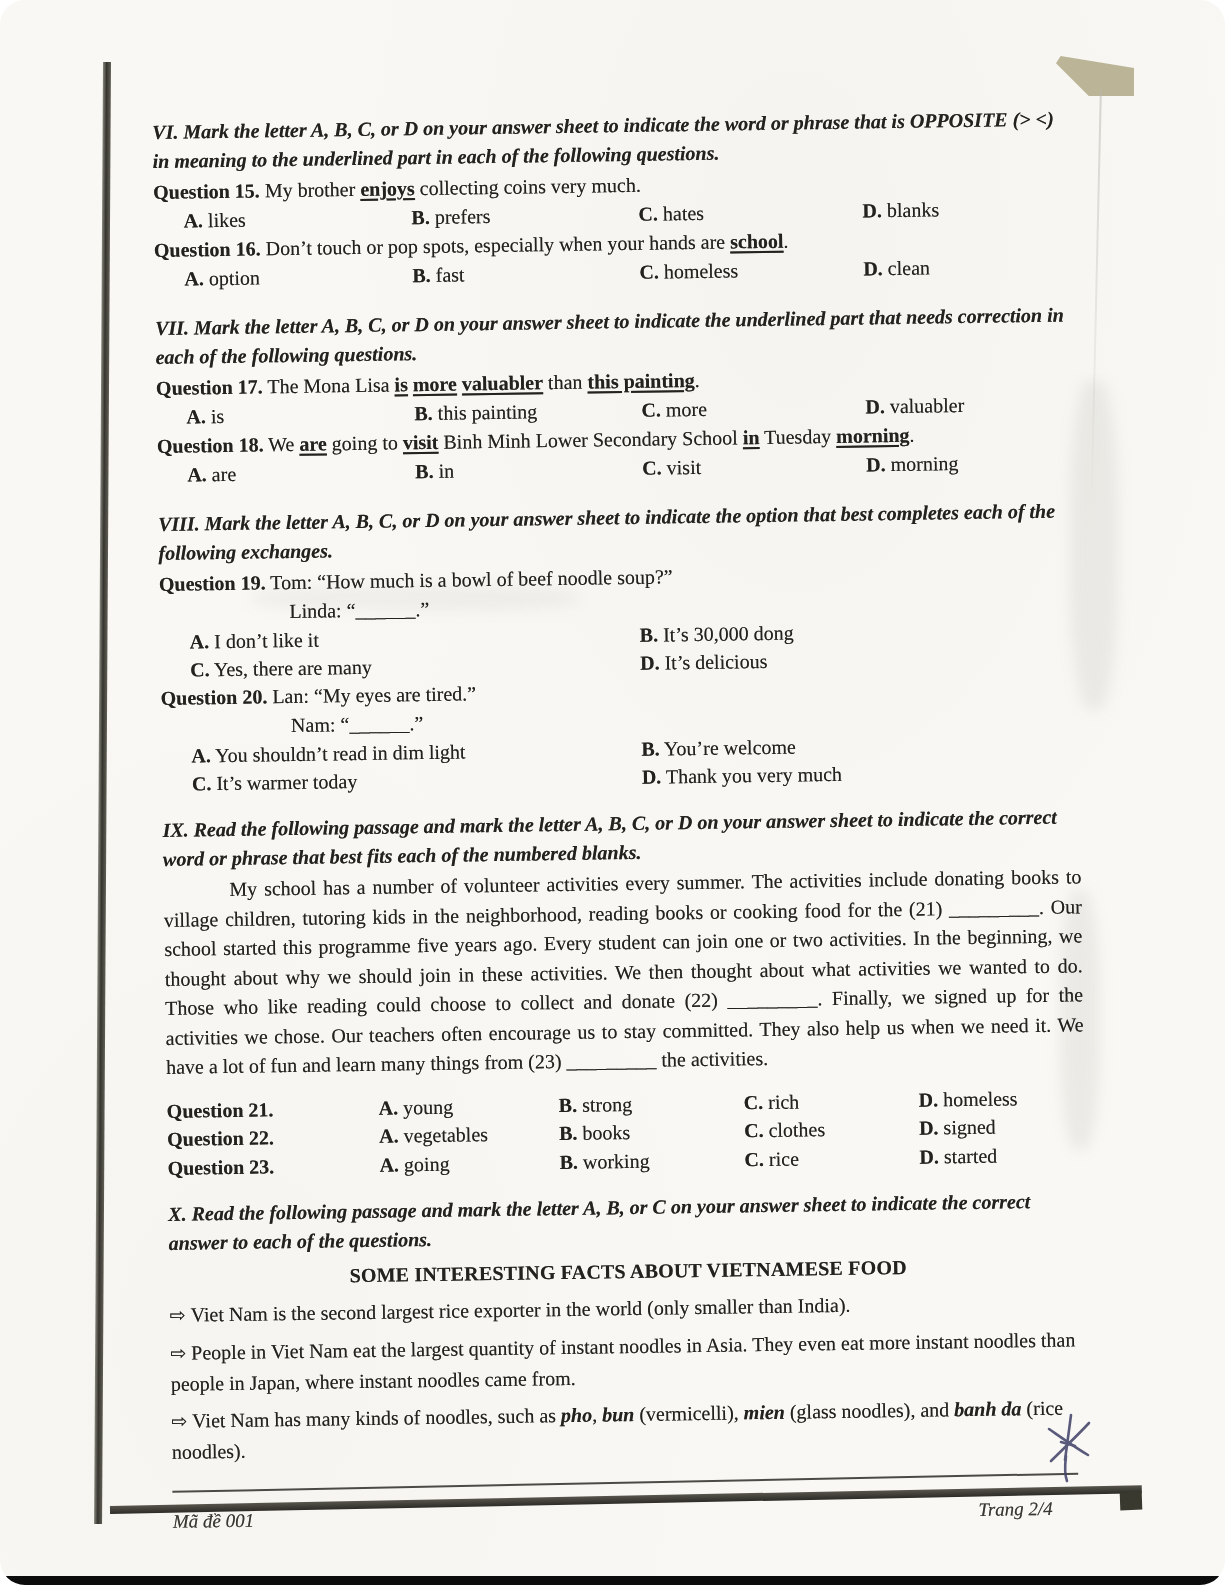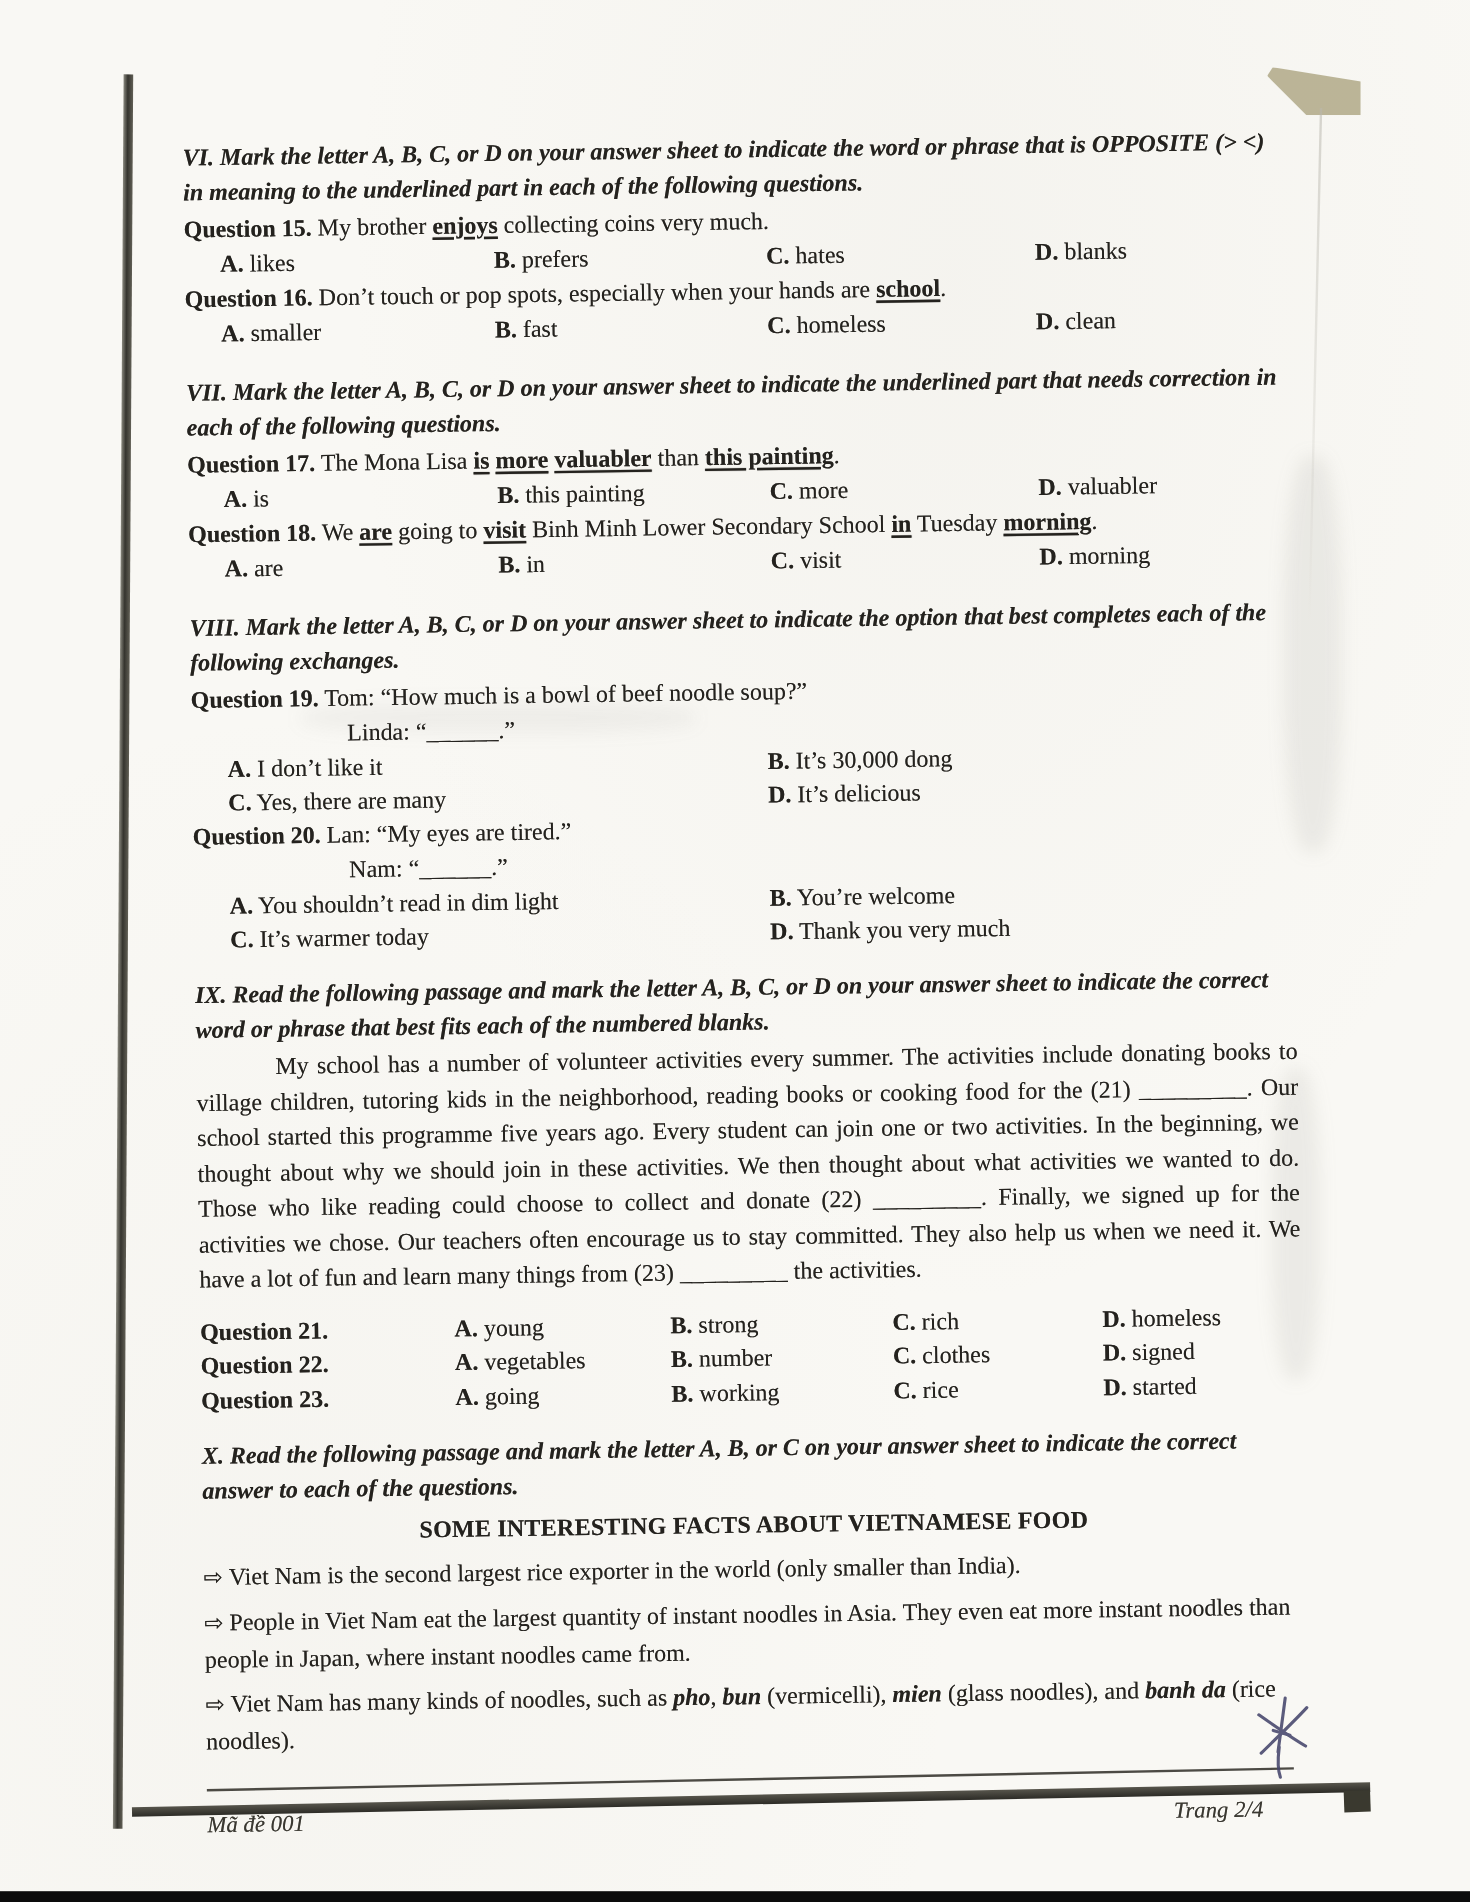--- a/index.html
+++ b/index.html
@@ -6,20 +6,21 @@
   body{
     width:1225px;height:1585px;position:relative;background:#ffffff;
     font-family:"Liberation Serif", serif;color:#24221e;overflow:hidden;
   }
   .scan{
     position:absolute;inset:0;overflow:hidden;
     background:
       radial-gradient(ellipse at 65% 15%, rgba(205,202,192,.10), transparent 45%),
       radial-gradient(ellipse at 20% 85%, rgba(205,202,192,.08), transparent 40%),
       #f9f8f4;
+    border-radius: 25px;
   }
   
   .edge-left{
     position:absolute;left:103px;top:62px;width:8px;height:1462px;
     background:linear-gradient(to right,#8a897f,#35342e 45%,#615f55);
     transform:rotate(0.35deg);transform-origin:top center;
   }
   .corner-wedge{
     position:absolute;left:1056px;top:56px;width:78px;height:40px;
     background:#b4ad8d;
@@ -97,21 +98,21 @@
       <div><span class="optk">A.</span> <span>likes</span></div>
       <div><span class="optk">B.</span> <span>prefers</span></div>
       <div><span class="optk">C.</span> <span>hates</span></div>
       <div><span class="optk">D.</span> <span>blanks</span></div>
     </div>
     <div>
       <span class="qlabel">Question 16.</span>
       <span><span>Don’t touch or pop spots, especially when your hands are </span><span class="b u">school</span><span>.</span></span>
     </div>
     <div class="opt4">
-      <div><span class="optk">A.</span> <span>smaller</span></div>
+      <div><span class="optk">A.</span> <span>option</span></div>
       <div><span class="optk">B.</span> <span>fast</span></div>
       <div><span class="optk">C.</span> <span>homeless</span></div>
       <div><span class="optk">D.</span> <span>clean</span></div>
     </div>
 
     <div class="sec gap20">VII. Mark the letter A, B, C, or D on your answer sheet to indicate the underlined part that needs correction in each of the following questions.</div>
     <div>
       <span class="qlabel">Question 17.</span>
       <span><span>The Mona Lisa </span><span class="b u">is</span><span> </span><span class="b u">more</span><span> </span><span class="b u">valuabler</span><span> than </span><span class="b u">this painting</span><span>.</span></span>
     </div>
@@ -165,21 +166,21 @@
     <div class="fillrow gap14">
       <div class="qlabel">Question 21.</div>
       <div><span class="optk">A.</span> <span>young</span></div>
       <div><span class="optk">B.</span> <span>strong</span></div>
       <div><span class="optk">C.</span> <span>rich</span></div>
       <div><span class="optk">D.</span> <span>homeless</span></div>
     </div>
     <div class="fillrow">
       <div class="qlabel">Question 22.</div>
       <div><span class="optk">A.</span> <span>vegetables</span></div>
-      <div><span class="optk">B.</span> <span>number</span></div>
+      <div><span class="optk">B.</span> <span>books</span></div>
       <div><span class="optk">C.</span> <span>clothes</span></div>
       <div><span class="optk">D.</span> <span>signed</span></div>
     </div>
     <div class="fillrow">
       <div class="qlabel">Question 23.</div>
       <div><span class="optk">A.</span> <span>going</span></div>
       <div><span class="optk">B.</span> <span>working</span></div>
       <div><span class="optk">C.</span> <span>rice</span></div>
       <div><span class="optk">D.</span> <span>started</span></div>
     </div>

